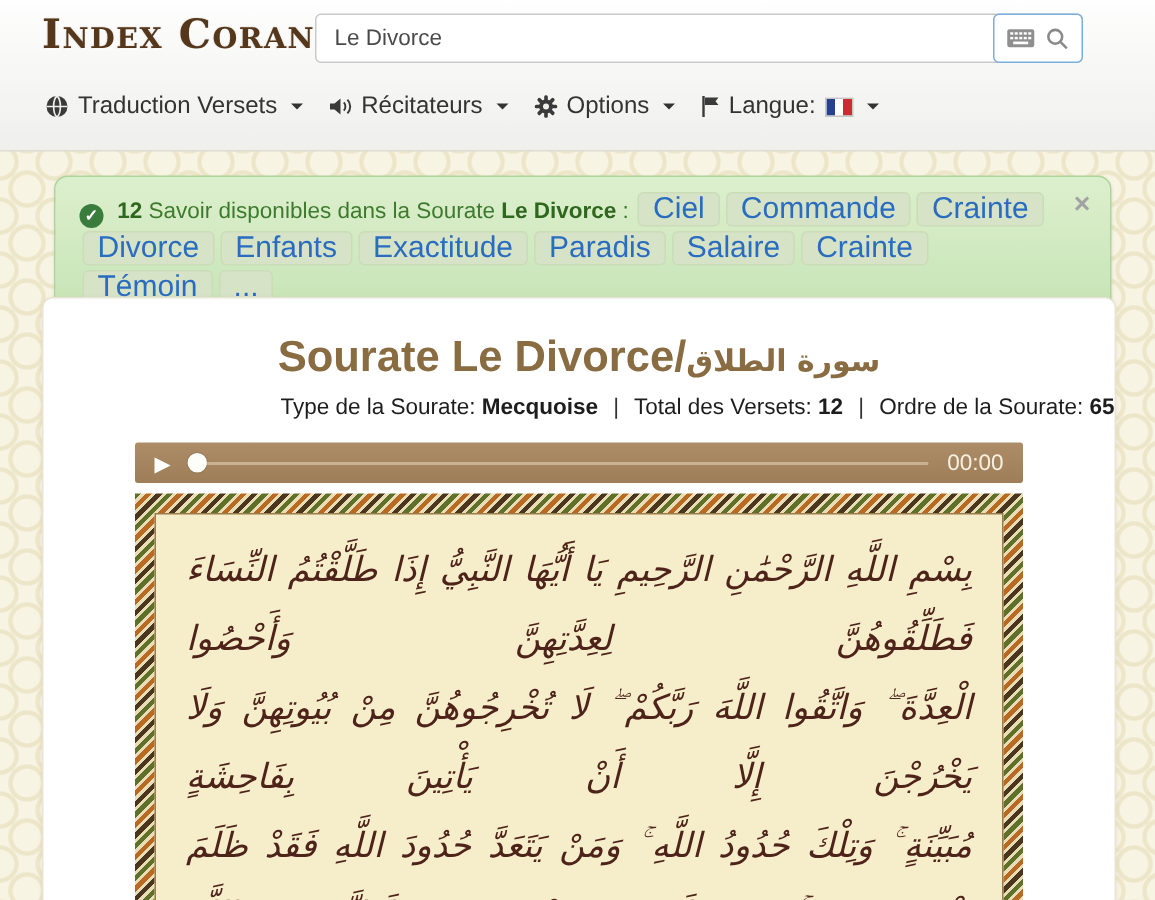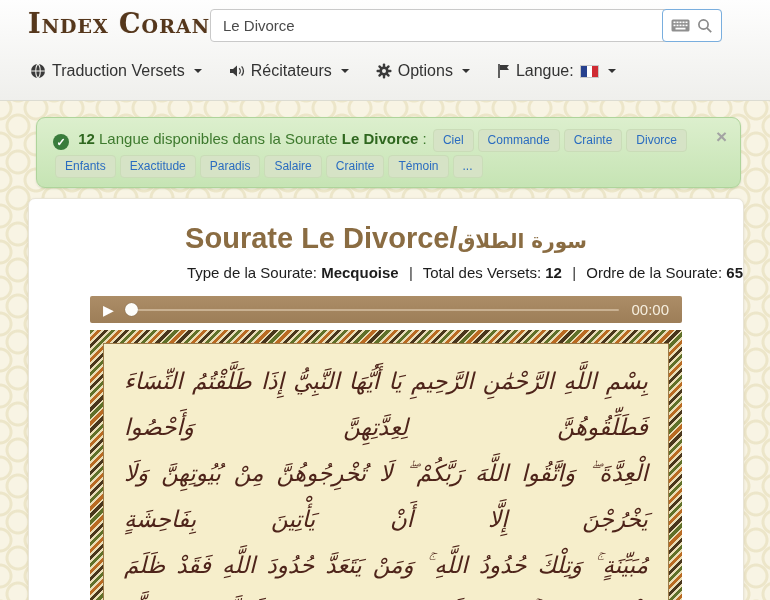--- a/index.html
+++ b/index.html
@@ -19,38 +19,38 @@
   .brand{position:absolute;left:28px;top:8px;font-family:"DejaVu Serif",serif;
     font-weight:bold;font-size:27px;color:#55371c;font-variant:small-caps;
     letter-spacing:1px;text-shadow:1px 1px 0 rgba(255,255,255,.7), 0 0 1px rgba(90,58,30,.4);cursor:pointer;}
   .search-group{position:absolute;left:210px;top:9px;width:512px;height:33px;}
   .search-input{box-sizing:border-box;width:512px;height:33px;border:1px solid #c9c9c9;
     border-radius:4px;padding:0 70px 0 12px;font-family:"Liberation Sans",sans-serif;
     font-size:15px;color:#4a4a4a;background:#fff;outline:none;}
   .search-addon{position:absolute;right:0;top:0;width:60px;height:33px;box-sizing:border-box;
     border:1px solid #79aede;border-radius:4px;background:#fff;display:flex;
     align-items:center;justify-content:center;gap:7px;cursor:pointer;}
-  .nav{position:absolute;left:30px;top:62px;display:flex;align-items:center;gap:27px;
+  .nav{position:absolute;left:30px;top:62px;display:flex;align-items:center;gap:17px;
     font-size:16px;color:#333;}
   .nav-item{display:flex;align-items:center;gap:6px;cursor:pointer;white-space:nowrap;}
   .caret{display:inline-block;width:0;height:0;border-left:4px solid transparent;
     border-right:4px solid transparent;border-top:4px solid #333;margin-left:3px;}
   .fr-flag{display:inline-block;width:17px;height:11px;border:1px solid #c8c8c8;
     background:linear-gradient(90deg,#27418f 0 33%,#fff 33% 66%,#cf2b33 66% 100%);}
   
   .alert{position:absolute;left:36px;top:117px;width:705px;box-sizing:border-box;
     min-height:60px;border:1px solid #aed49b;border-radius:9px;
     background:linear-gradient(#dcefcd,#c6e4b4);padding:9px 34px 8px 16px;
     font-size:15px;color:#3e7a2e;line-height:24px;box-shadow:0 1px 2px rgba(120,150,100,.25);}
   .alert b{color:#2f671f;}
   .check{display:inline-flex;width:16px;height:16px;border-radius:50%;background:#3a7c3c;
     color:#fff;font-size:11px;font-weight:bold;align-items:center;justify-content:center;
     vertical-align:-2px;margin-right:5px;}
   .tag{display:inline-block;background:#d6e3c6;border:1px solid #cadcb8;border-radius:4px;
-    padding:0px 9px;margin:1px 2px;font-size:12px;color:#2a6cc0;line-height:21px;cursor:pointer;}
+    padding:0px 9px;margin:1px 2px;font-size:20px;color:#2a6cc0;line-height:21px;cursor:pointer;}
   .close-x{position:absolute;right:13px;top:9px;color:#a3a3a3;font-size:19px;
     font-weight:bold;line-height:19px;cursor:pointer;}
   
   .card{position:absolute;left:28px;top:198px;width:714px;height:440px;background:#fff;
     border:1px solid #e8e4d6;border-radius:7px;box-shadow:0 1px 3px rgba(150,140,100,.18);}
   .card h1{margin:22px 0 6px 0;text-align:center;font-size:29px;font-weight:bold;
     color:#8a6c42;line-height:34px;}
   .card h1 .ar{font-family:"DejaVu Sans",sans-serif;font-size:20px;}
   .meta{text-align:right;font-size:15px;color:#1d1d1d;}
   .meta .sep{margin:0 6px;color:#333;}
@@ -158,21 +158,21 @@
         <span class="fr-flag"></span>
         <i class="caret"></i>
       </div>
     </div>
   </div>
 
   <div class="alert">
     <span class="close-x">×</span>
     <span class="check">✓</span>
     <b>12</b>
-    <span>Langue disponibles dans la Sourate</span>
+    <span>Savoir disponibles dans la Sourate</span>
     <b>Le Divorce</b>
     <span>:</span>
     <span id="tags"><span class="tag">Ciel</span><span class="tag">Commande</span><span class="tag">Crainte</span><span class="tag">Divorce</span><span class="tag">Enfants</span><span class="tag">Exactitude</span><span class="tag">Paradis</span><span class="tag">Salaire</span><span class="tag">Crainte</span><span class="tag">Témoin</span><span class="tag">...</span></span>
   </div>
 
   <div class="card">
     <h1><span>Sourate Le Divorce/</span><span class="ar">سورة الطلاق</span></h1>
 
     <div class="meta">
       <span>Type de la Sourate:</span>

